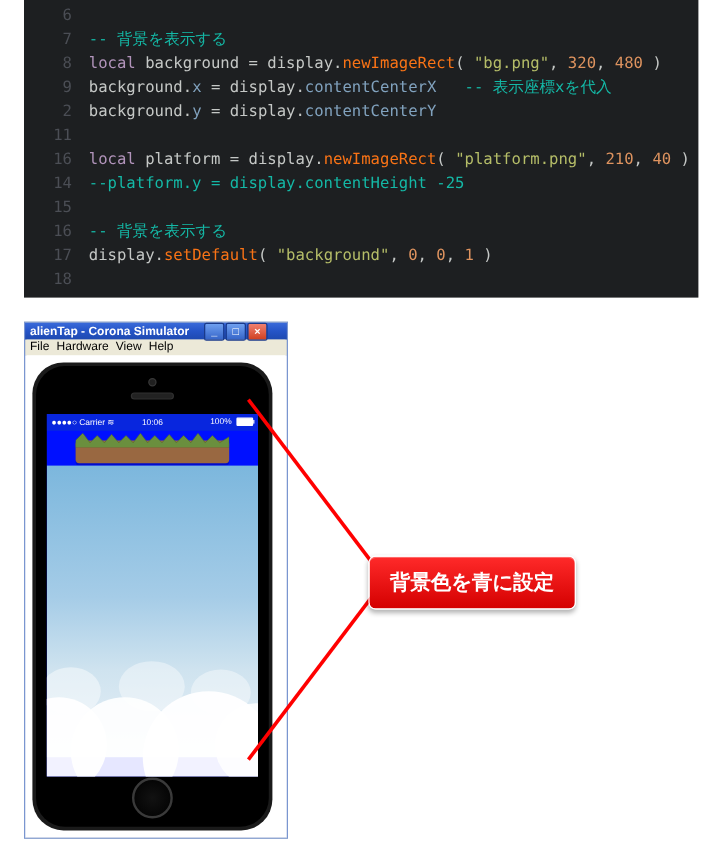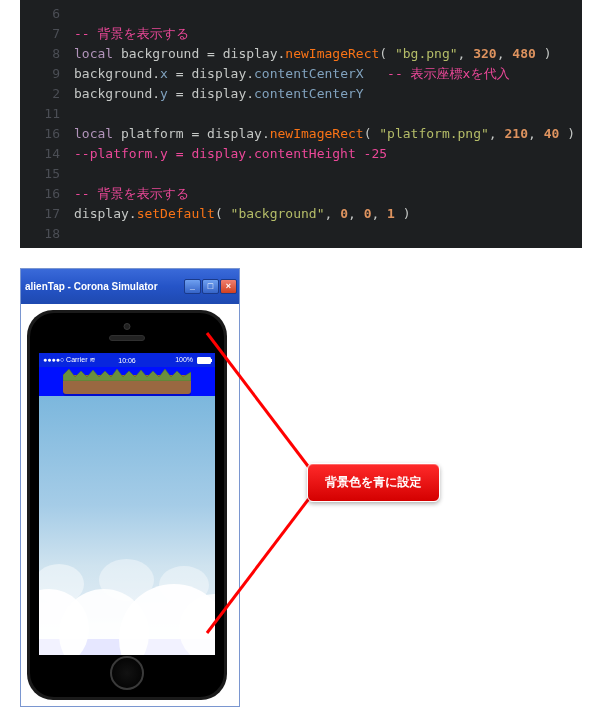--- a/index.html
+++ b/index.html
@@ -33,45 +33,45 @@
     color: #c5c8c6;
   }
   .kw   { color: #b294bb; }
   .var  { color: #c5c8c6; text-align: right; }
   .op   { color: #c5c8c6; }
   .obj  { color: #c5c8c6; }
   .dot  { color: #c5c8c6; }
   .fn   { color: #f97316; }
   .prop { color: #81a2be; }
   .str  { color: #b5bd68; }
-  .num  { color: #de935f; font-weight: bold; }
-  .cmt  { color: #ec4899; }
+  .num  { color: #de935f; }
+  .cmt  { color: #14b8a6; }
 
   
   .lower-area {
     position: relative;
     padding: 0 20px 14px 20px;
     height: 430px;
   }
 
   .sim-window {
     width: 218px;
     border: 1px solid #7a96d0;
     background: #ece9d8;
     box-shadow: 0 0 0 1px #2a4fb0 inset;
     font-family: Tahoma, sans-serif;
     font-size: 10px;
   }
   .titlebar {
     background: linear-gradient(#3a6ad9, #2554c7 50%, #1e49b0);
     color: #fff;
-    height: 35px;
+    height: 14px;
     display: flex;
     align-items: center;
-    padding: 0 2px 0 4px;
+    padding: 0 16px 0 4px;
     font-size: 10px;
     font-weight: bold;
   }
   .titlebar .title { flex: 1; }
   .tb-btn {
     width: 15px;
     height: 13px;
     background: linear-gradient(#6fa0f0, #3564c8);
     border: 1px solid #1a3a8a;
     border-radius: 2px;
@@ -237,21 +237,21 @@
   }
 
   
   .callout {
     position: absolute;
     left: 307px;
     top: 195px;
     background: linear-gradient(#ff2a2a, #d40000);
     color: #fff;
     font-weight: bold;
-    font-size: 12px;
+    font-size: 17px;
     padding: 10px 17px;
     border-radius: 6px;
     border: 1px solid #ffffff;
     box-shadow: 0 2px 4px rgba(0,0,0,0.3), inset 0 1px 0 rgba(255,255,255,0.3);
   }
   .line-svg {
     position: absolute;
     left: 0;
     top: 0;
     pointer-events: none;
@@ -312,20 +312,26 @@
   </div>
 
 <div class="lower-area">
 
   <div class="sim-window">
     <div class="titlebar">
       <span class="title">alienTap - Corona Simulator</span>
       <span class="tb-btn">_</span>
       <span class="tb-btn">□</span>
       <span class="tb-btn close">×</span>
+    </div>
+    <div class="menubar">
+      <span>File</span>
+      <span>Hardware</span>
+      <span>View</span>
+      <span>Help</span>
     </div>
     <div class="client-area">
       <div class="phone">
         <div class="phone-inner">
           <div class="camera"></div>
           <div class="speaker"></div>
           <div class="screen">
             <div class="statusbar">
               <span class="sb-left">
                 <span>●●●●○ Carrier</span>

